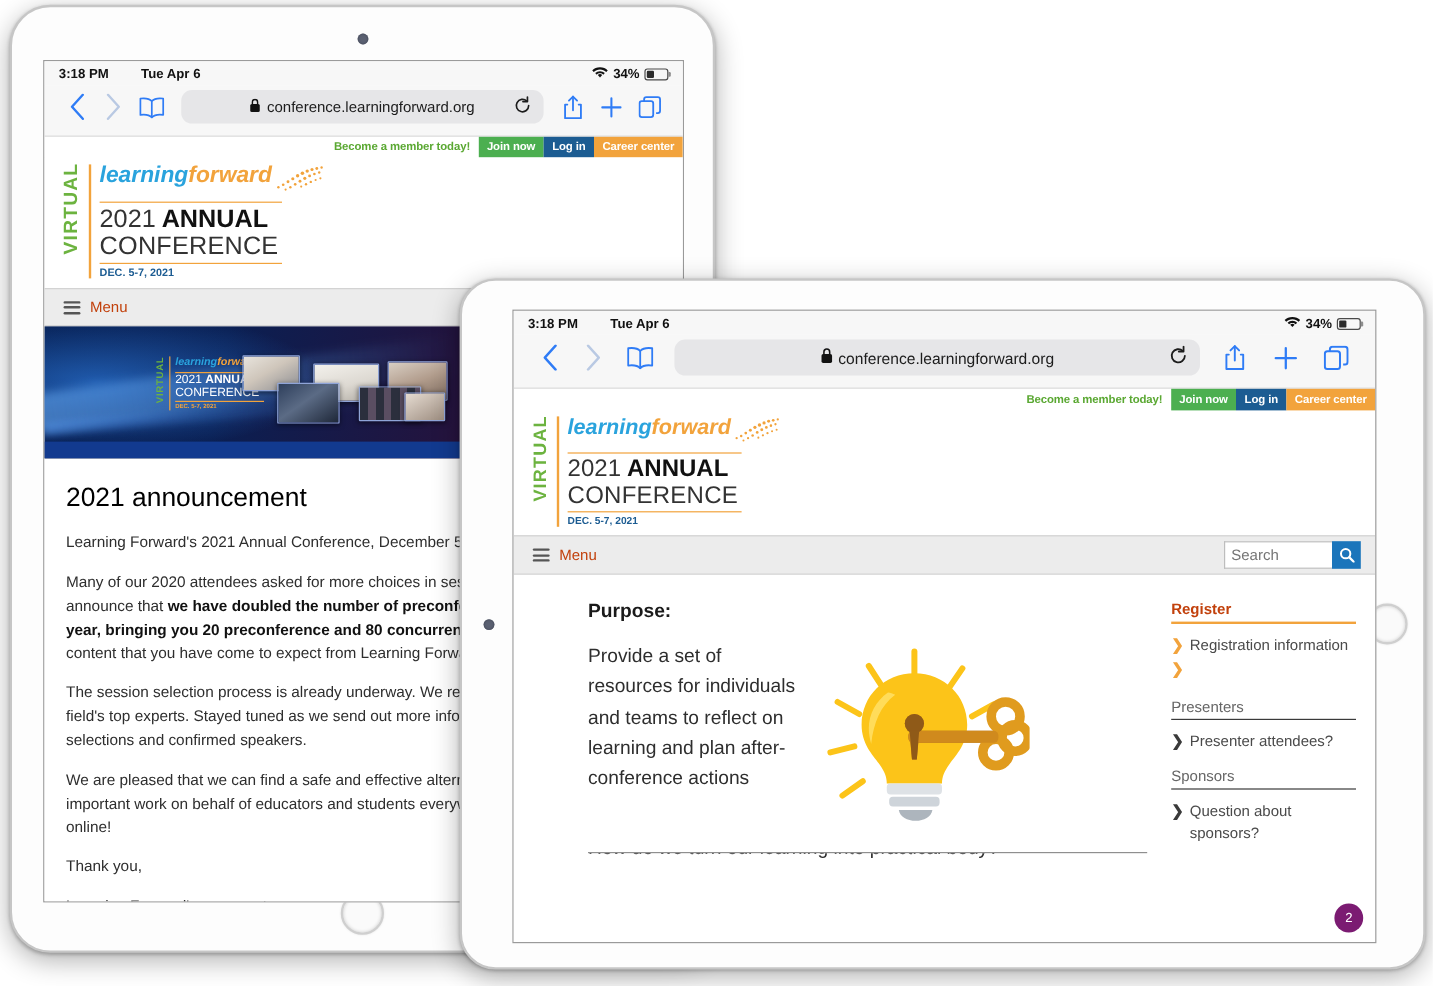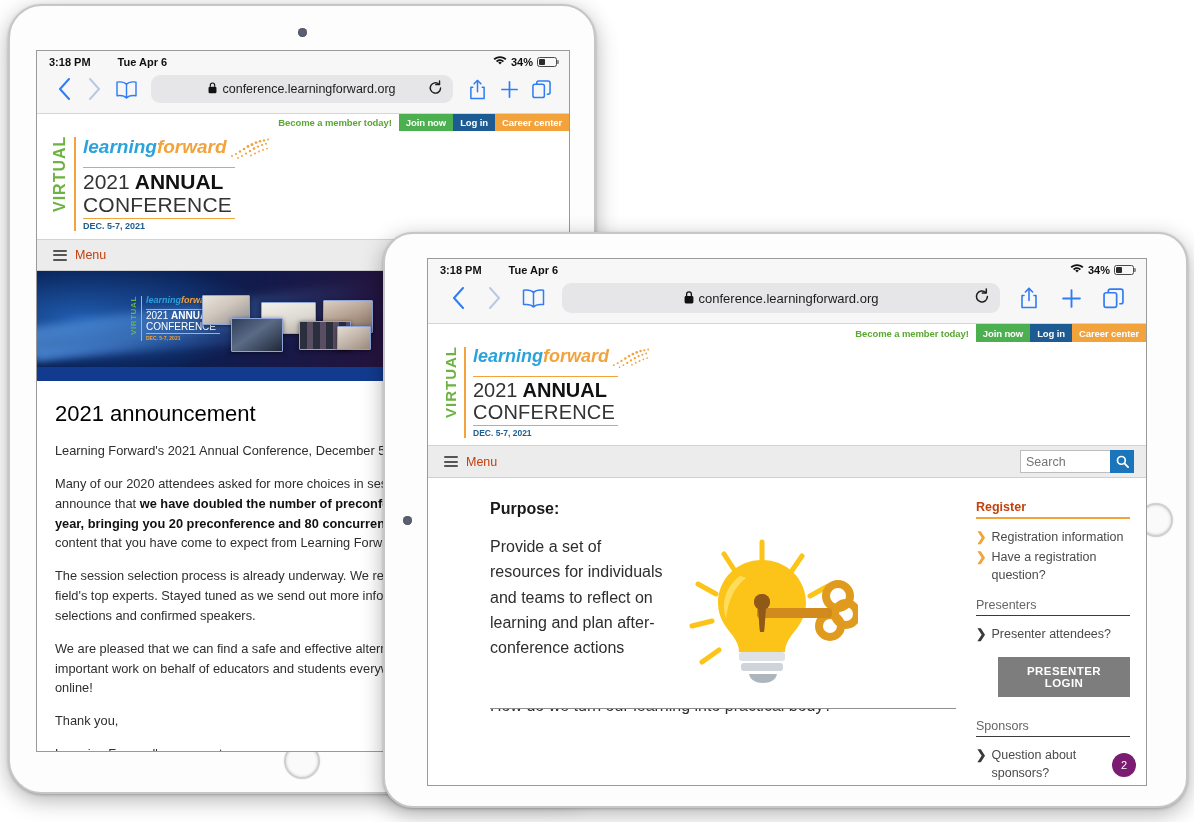--- a/index.html
+++ b/index.html
@@ -633,29 +633,27 @@
         </div>
 
         <div class="col-side">
           <div class="side-h accent" style="font-size:12.5px;margin-bottom:10px;">Register</div>
           <div class="side-link" style="font-size:12.5px;line-height:1.42;margin-bottom:2px;">
             <span class="chev orange">❯</span>
             <span>Registration information</span>
           </div>
           <div class="side-link" style="font-size:12.5px;line-height:1.42;margin-bottom:14px;">
             <span class="chev orange">❯</span>
-            <span>Have a registration question?</span>
           </div>
 
           <div class="side-h plain" style="font-size:12.5px;margin-bottom:10px;">Presenters</div>
           <div class="side-link" style="font-size:12.5px;line-height:1.42;margin-bottom:13px;">
             <span class="chev dark">❯</span>
             <span>Presenter attendees?</span>
           </div>
-          <button class="btn-presenter" style="font-size:11.5px;padding:8px 12px;margin:0 0 22px 22px;">PRESENTER LOGIN</button>
 
           <div class="side-h plain" style="font-size:12.5px;margin-bottom:10px;">Sponsors</div>
           <div class="side-link" style="font-size:12.5px;line-height:1.42;margin-bottom:13px;">
             <span class="chev dark">❯</span>
             <span>Question about sponsors?</span>
           </div>
           
         </div>
       </div>
 

